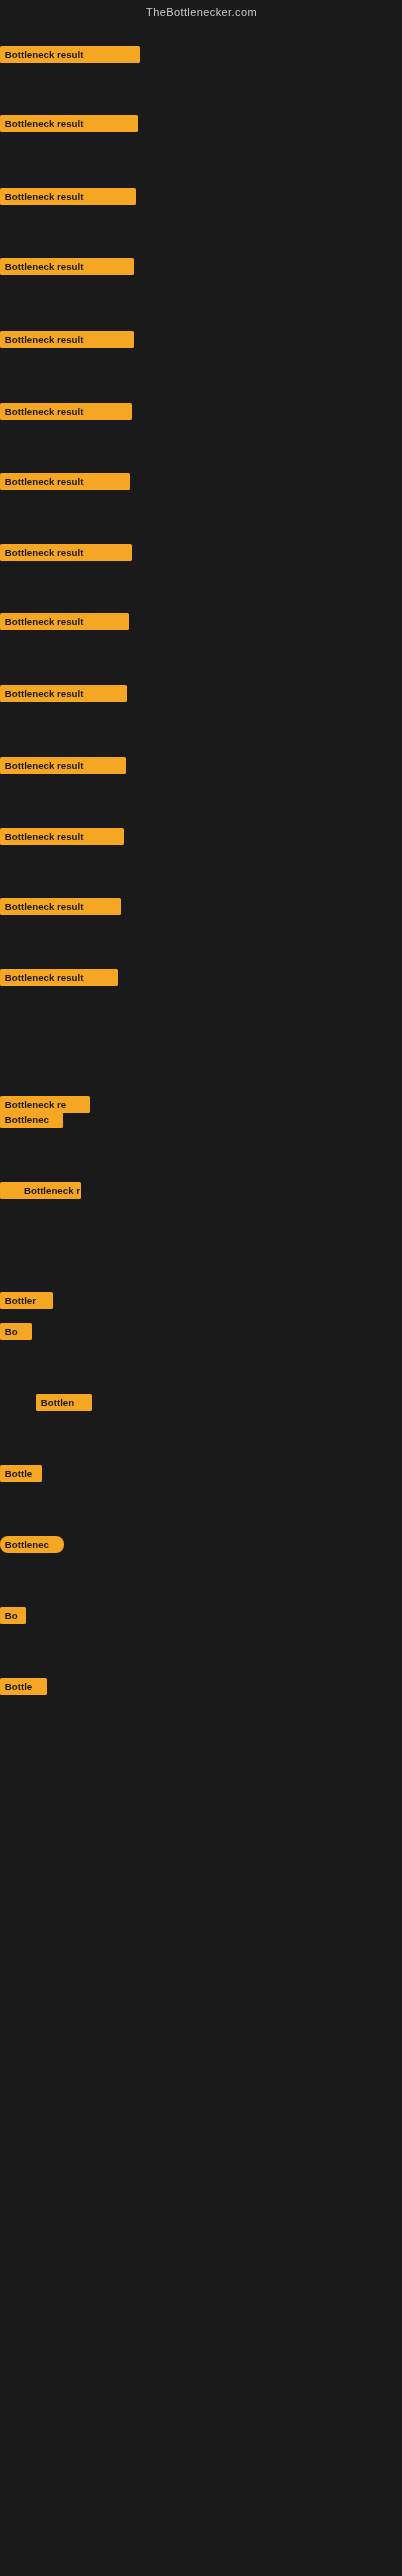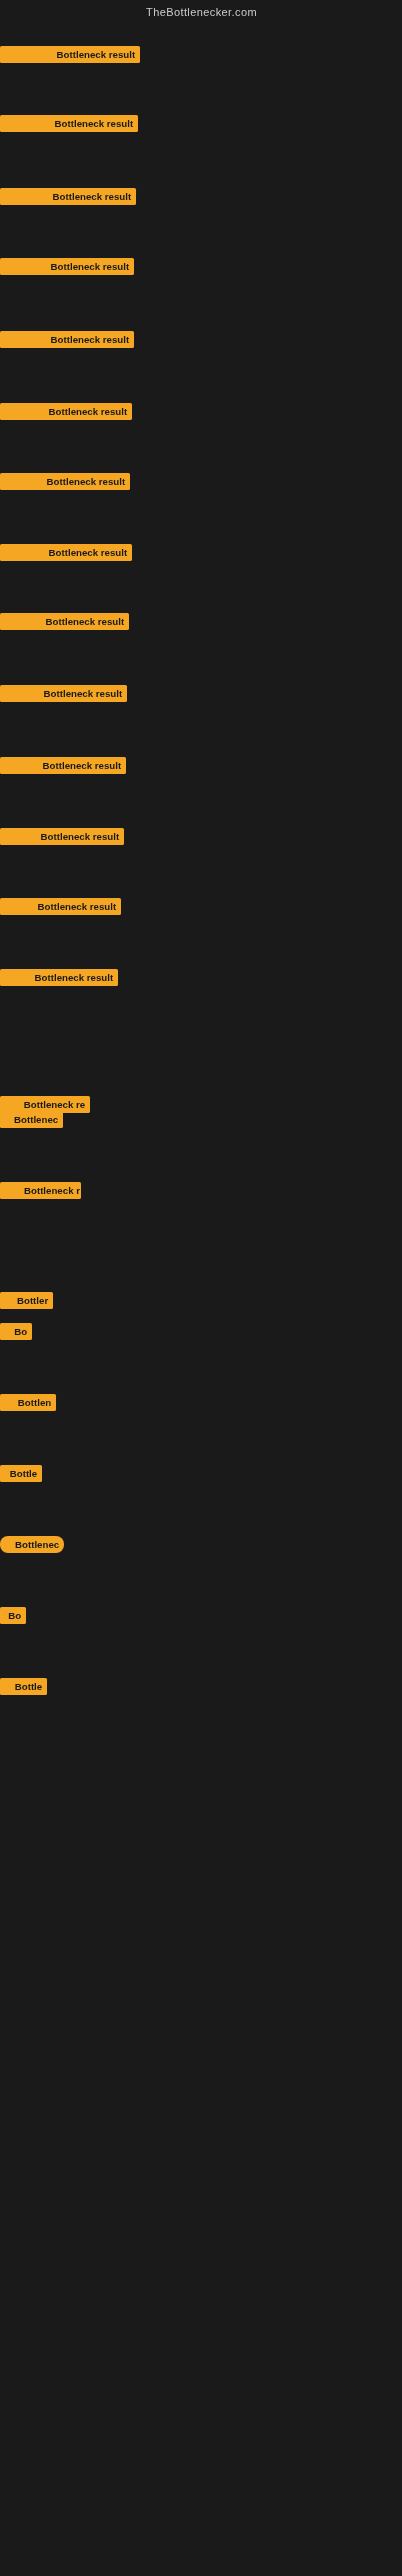--- a/index.html
+++ b/index.html
@@ -1,19 +1,18 @@
 <!DOCTYPE html>
 <html style="font-size:13px"><head>
   <meta charset="utf-8">
   <style>
     * {
       margin: 0;
       padding: 0;
       box-sizing: border-box;
-      text-align: right;
     }
 
     body {
       background-color: #1a1a1a;
       width: 403px;
       min-height: 2576px;
       font-family: Arial, sans-serif;
       position: relative;
     }
 
@@ -55,18 +54,18 @@
 <div class="bottleneck-item" style="top: 685px; width: 127px;">Bottleneck result</div>
 <div class="bottleneck-item" style="top: 757px; width: 126px;">Bottleneck result</div>
 <div class="bottleneck-item" style="top: 828px; width: 124px;">Bottleneck result</div>
 <div class="bottleneck-item" style="top: 898px; width: 121px;">Bottleneck result</div>
 <div class="bottleneck-item" style="top: 969px; width: 118px;">Bottleneck result</div>
 <div class="bottleneck-item" style="top: 1096px; width: 90px;">Bottleneck re</div>
 <div class="bottleneck-item" style="top: 1111px; width: 63px;">Bottlenec</div>
 <div class="bottleneck-item" style="top: 1182px; width: 81px; padding-left: 24px;">Bottleneck r</div>
 <div class="bottleneck-item" style="top: 1292px; width: 53px;">Bottler</div>
 <div class="bottleneck-item" style="top: 1323px; width: 32px;">Bo</div>
-<div class="bottleneck-item" style="top: 1394px; width: 56px;">Bottlen</div>
+<div class="bottleneck-item" style="top: 1394px; width: 56px; margin-left: 36px;">Bottlen</div>
 <div class="bottleneck-item" style="top: 1465px; width: 42px;">Bottle</div>
 <div class="bottleneck-item" style="top: 1536px; width: 64px; border-radius: 8px;">Bottlenec</div>
 <div class="bottleneck-item" style="top: 1607px; width: 26px;">Bo</div>
 <div class="bottleneck-item" style="top: 1678px; width: 47px;">Bottle</div>
 
 
 </body></html>

